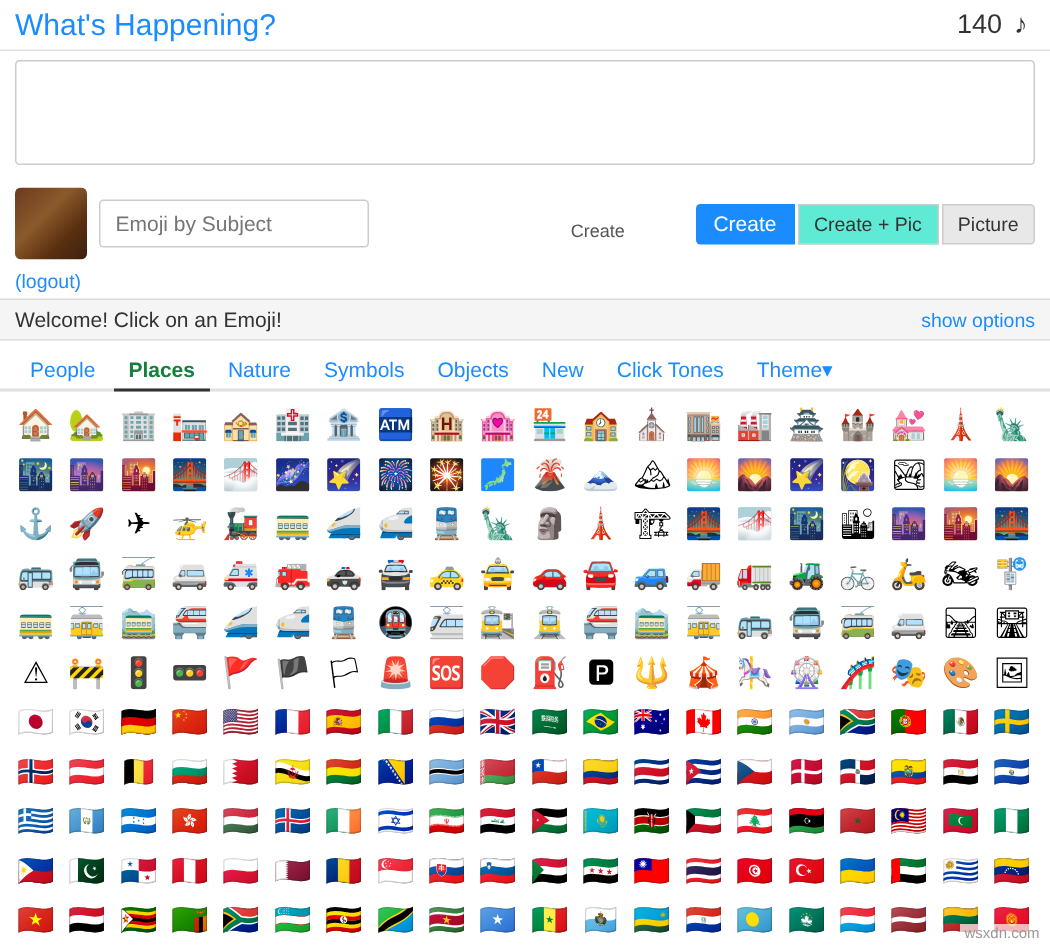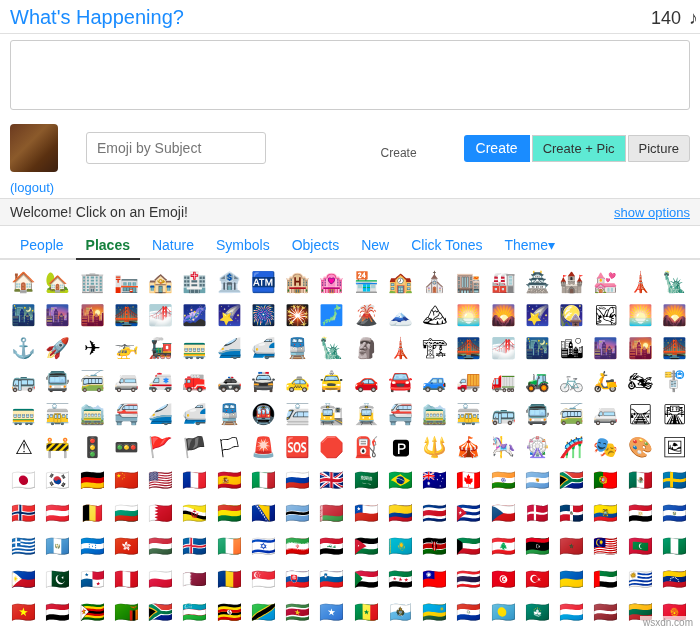--- a/index.html
+++ b/index.html
@@ -8,22 +8,22 @@
       background: #fff;
       width: 700px;
       min-height: 633px;
       overflow-x: hidden;
     }
 
     
     .header {
       display: flex;
       justify-content: space-between;
-      align-items: flex-end;
-      padding: 6px 2px 4px 10px;
+      align-items: flex-start;
+      padding: 6px 15px 4px 10px;
       border-bottom: 1px solid #e0e0e0;
     }
     .header-title {
       color: #1a8cff;
       font-size: 20px;
       font-weight: normal;
     }
     .header-right {
       display: flex;
       align-items: center;
@@ -75,21 +75,20 @@
       background: linear-gradient(135deg, #6B3A1F 0%, #8B5A2B 40%, #5a3010 70%, #3d2010 100%);
     }
     .emoji-subject-input {
       border: 1px solid #ccc;
       border-radius: 3px;
       padding: 6px 10px;
       font-size: 14px;
       color: #999;
       width: 180px;
       height: 32px;
-      margin-left: 20px;
     }
     .create-group {
       display: flex;
       align-items: flex-end;
       margin-left: auto;
       gap: 47px;
     }
     .create-label {
       font-size: 12px;
       color: #555;
@@ -150,21 +149,20 @@
     }
     .welcome-text {
       color: #333;
       flex: 1;
     }
     .show-options {
       color: #1a8cff;
       font-size: 13px;
       cursor: pointer;
       white-space: nowrap;
-      text-decoration: underline;
     }
 
     
     .tabs-row {
       display: flex;
       padding: 6px 10px 0 10px;
       border-bottom: 2px solid #e0e0e0;
       gap: 2px;
       align-items: flex-end;
     }

